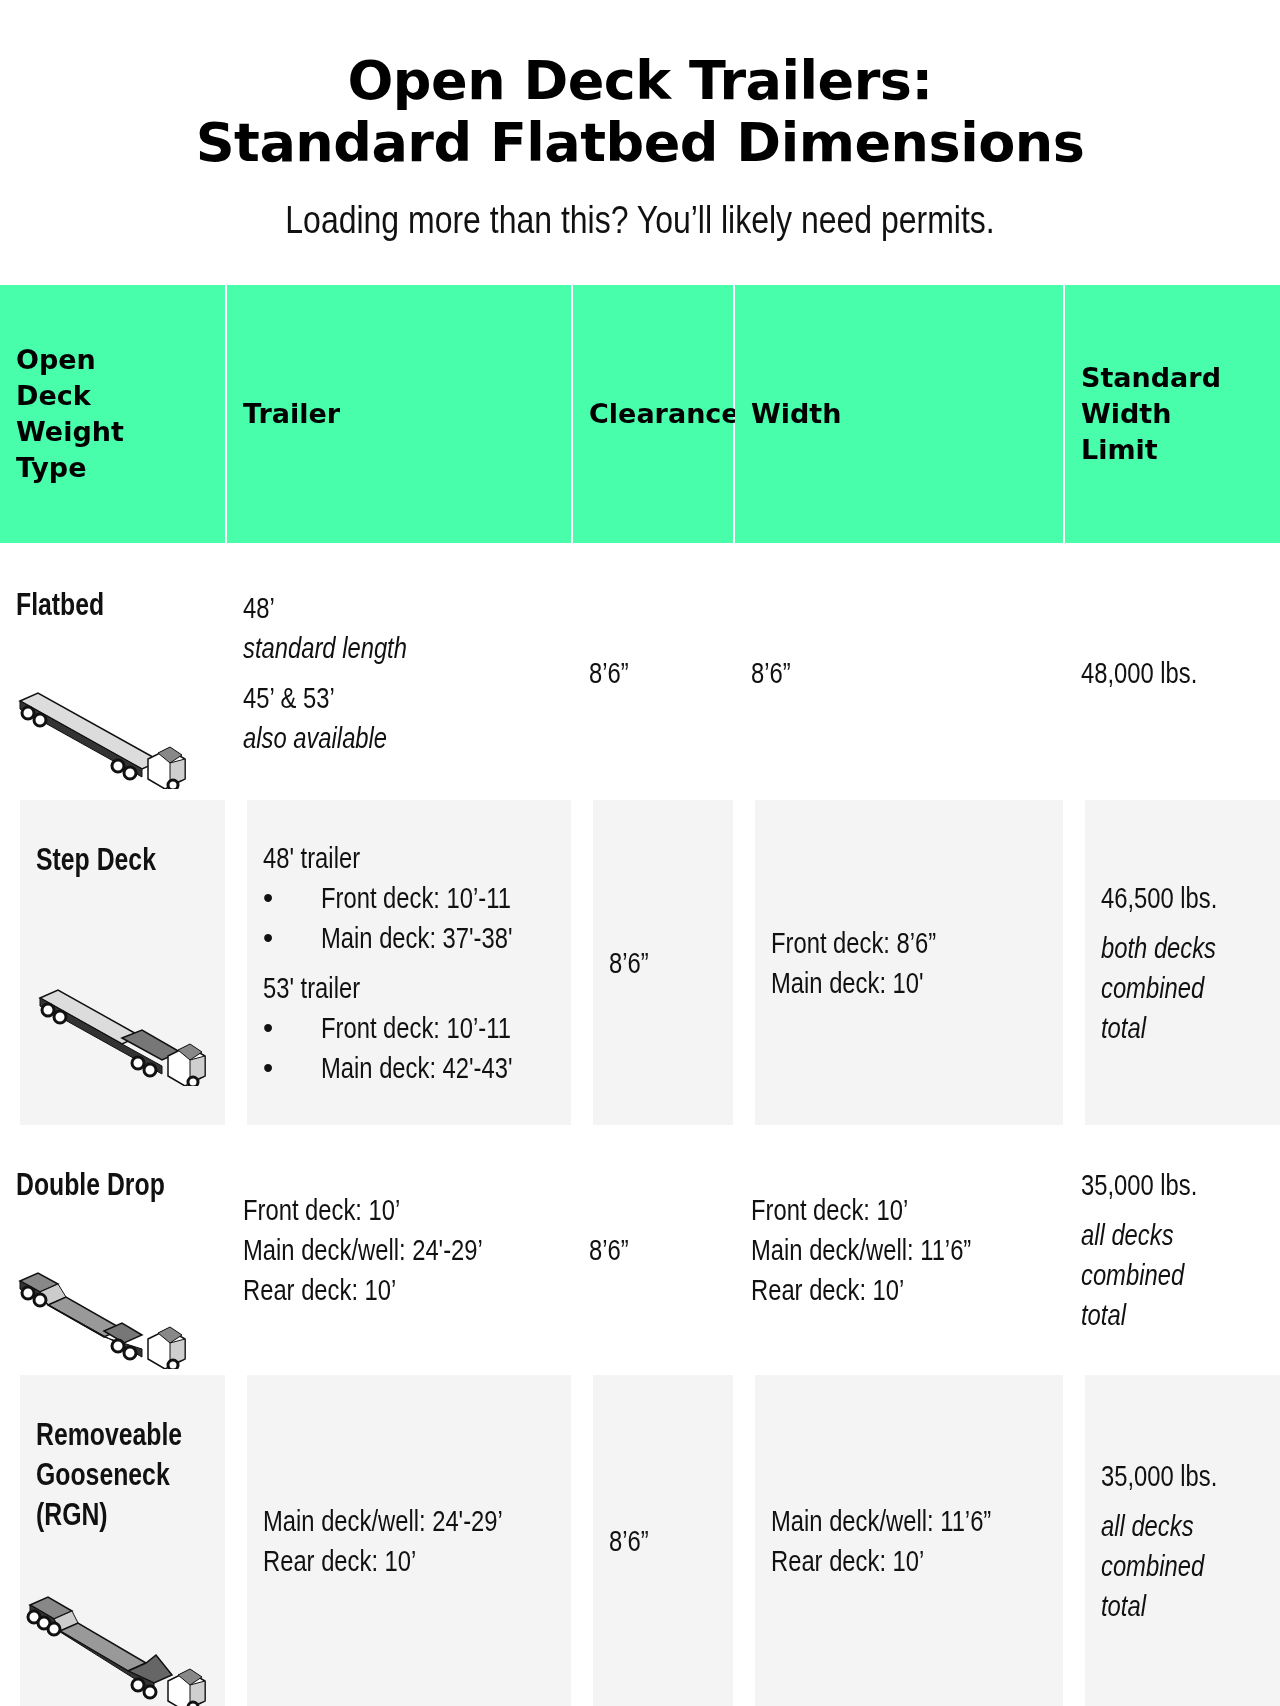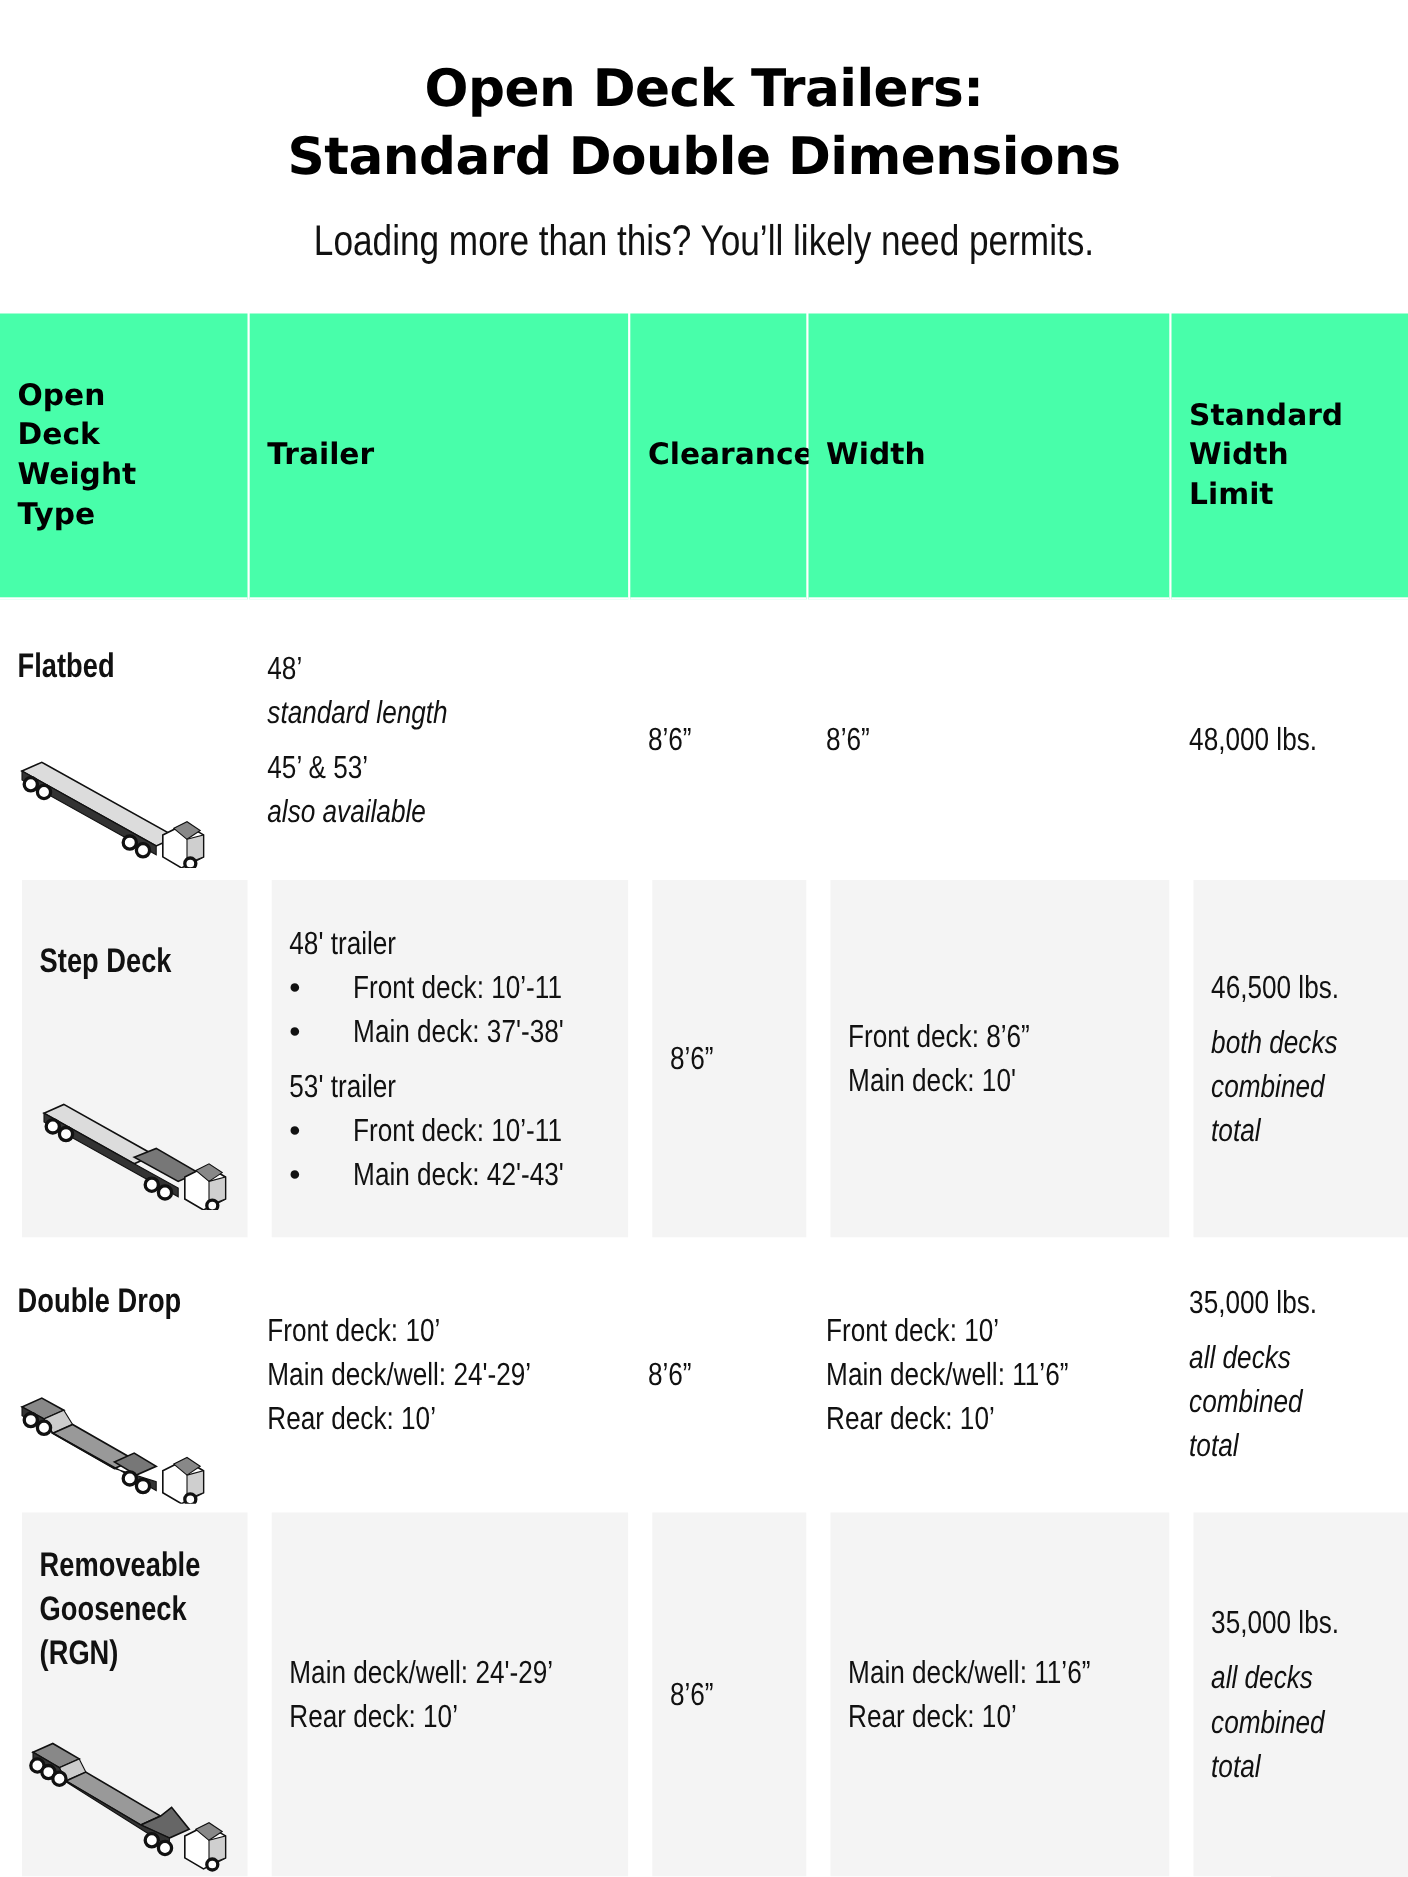--- a/index.html
+++ b/index.html
@@ -1,19 +1,19 @@
 <!DOCTYPE html>
 <html><head>
 <meta charset="utf-8">
 <style>
   html, body { margin: 0; padding: 0; background: #ffffff; }
   body { width: 1280px; height: 1706px; position: relative; overflow: hidden; color: #0a0a0a; }
   .title {
     position: absolute; left: 0; top: 50px; width: 1280px; text-align: center;
-    font-family: "DejaVu Sans", sans-serif; font-weight: 900; font-size: 47px;
+    font-family: "DejaVu Sans", sans-serif; font-weight: 900; font-size: 54px;
     line-height: 62px; letter-spacing: -0.5px; color: #000;
   }
   .title span { display: block; }
   .subtitle {
     position: absolute; left: 0; top: 192px; width: 1280px; text-align: center;
     font-family: "Liberation Sans", sans-serif; font-size: 39px; line-height: 56px;
     transform: scaleX(0.82); transform-origin: center; color: #111;
   }
   .table {
     position: absolute; left: 0; top: 285px; width: 1084px;
@@ -31,36 +31,36 @@
   }
   .hcell .lines span { display: block; }
   .cell {
     box-sizing: border-box; padding-left: 16px; display: flex; flex-direction: column;
     justify-content: center;
     font-family: "Liberation Sans", sans-serif; font-size: 29px; line-height: 40px; color: #111;
   }
   .cond { display: inline-block; transform: scaleX(0.82); transform-origin: left center; white-space: nowrap; }
   .row-w .cell { background: #ffffff; }
   .row-g .cell { background: #f4f4f4; margin-left: 20px; }
-  .c-type { justify-content: center; padding-top: 40px; gap: 36px; }
+  .c-type { justify-content: flex-start; padding-top: 40px; gap: 36px; }
   .type-name { font-weight: 700; font-size: 31px; line-height: 40px; }
   .type-name .cond { transform: scaleX(0.8); }
   .italic { font-style: italic; }
   .gap { height: 10px; }
   .bullet-line { display: flex; white-space: nowrap; }
   .bullet-line .dot { width: 58px; flex: none; }
   .truck { margin-top: 18px; margin-left: -6px; }
   .weight-sub { margin-top: 10px; }
 </style>
 </head>
 <body>
 
 <div class="title">
   <span>Open Deck Trailers:</span>
-  <span>Standard Double Dimensions</span>
+  <span>Standard Flatbed Dimensions</span>
 </div>
 <div class="subtitle">Loading more than this? You’ll likely need permits.</div>
 
 <div class="table">
 
   <div class="hcell">
     <div class="lines">
       <span>Open</span>
       <span>Deck</span>
       <span>Weight</span>

